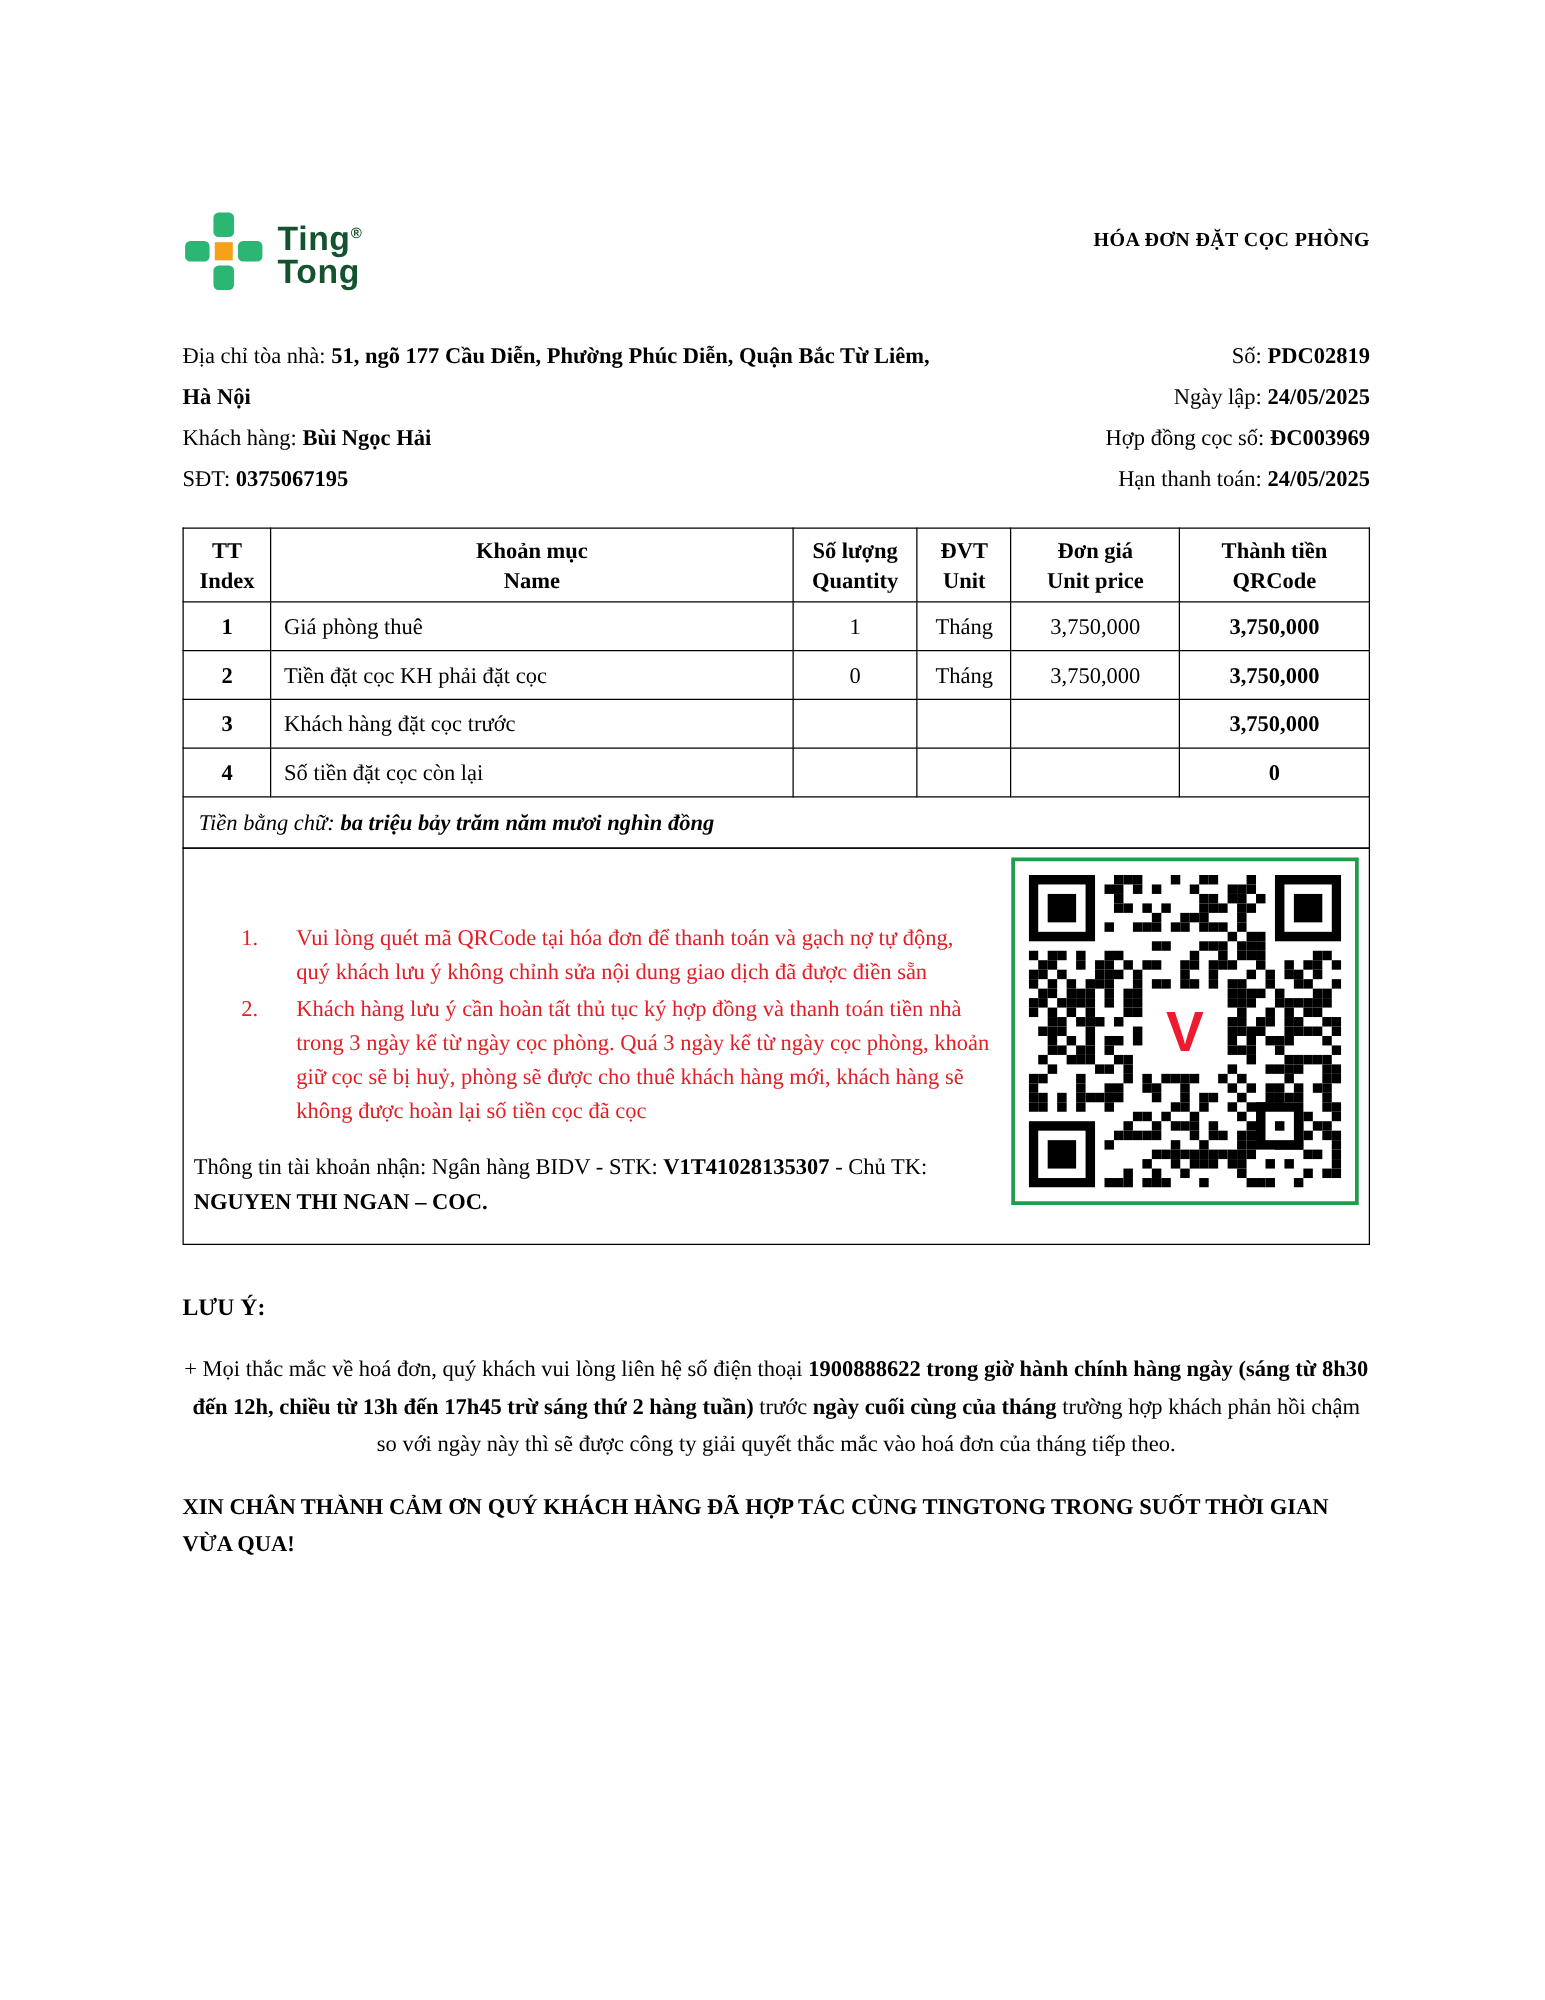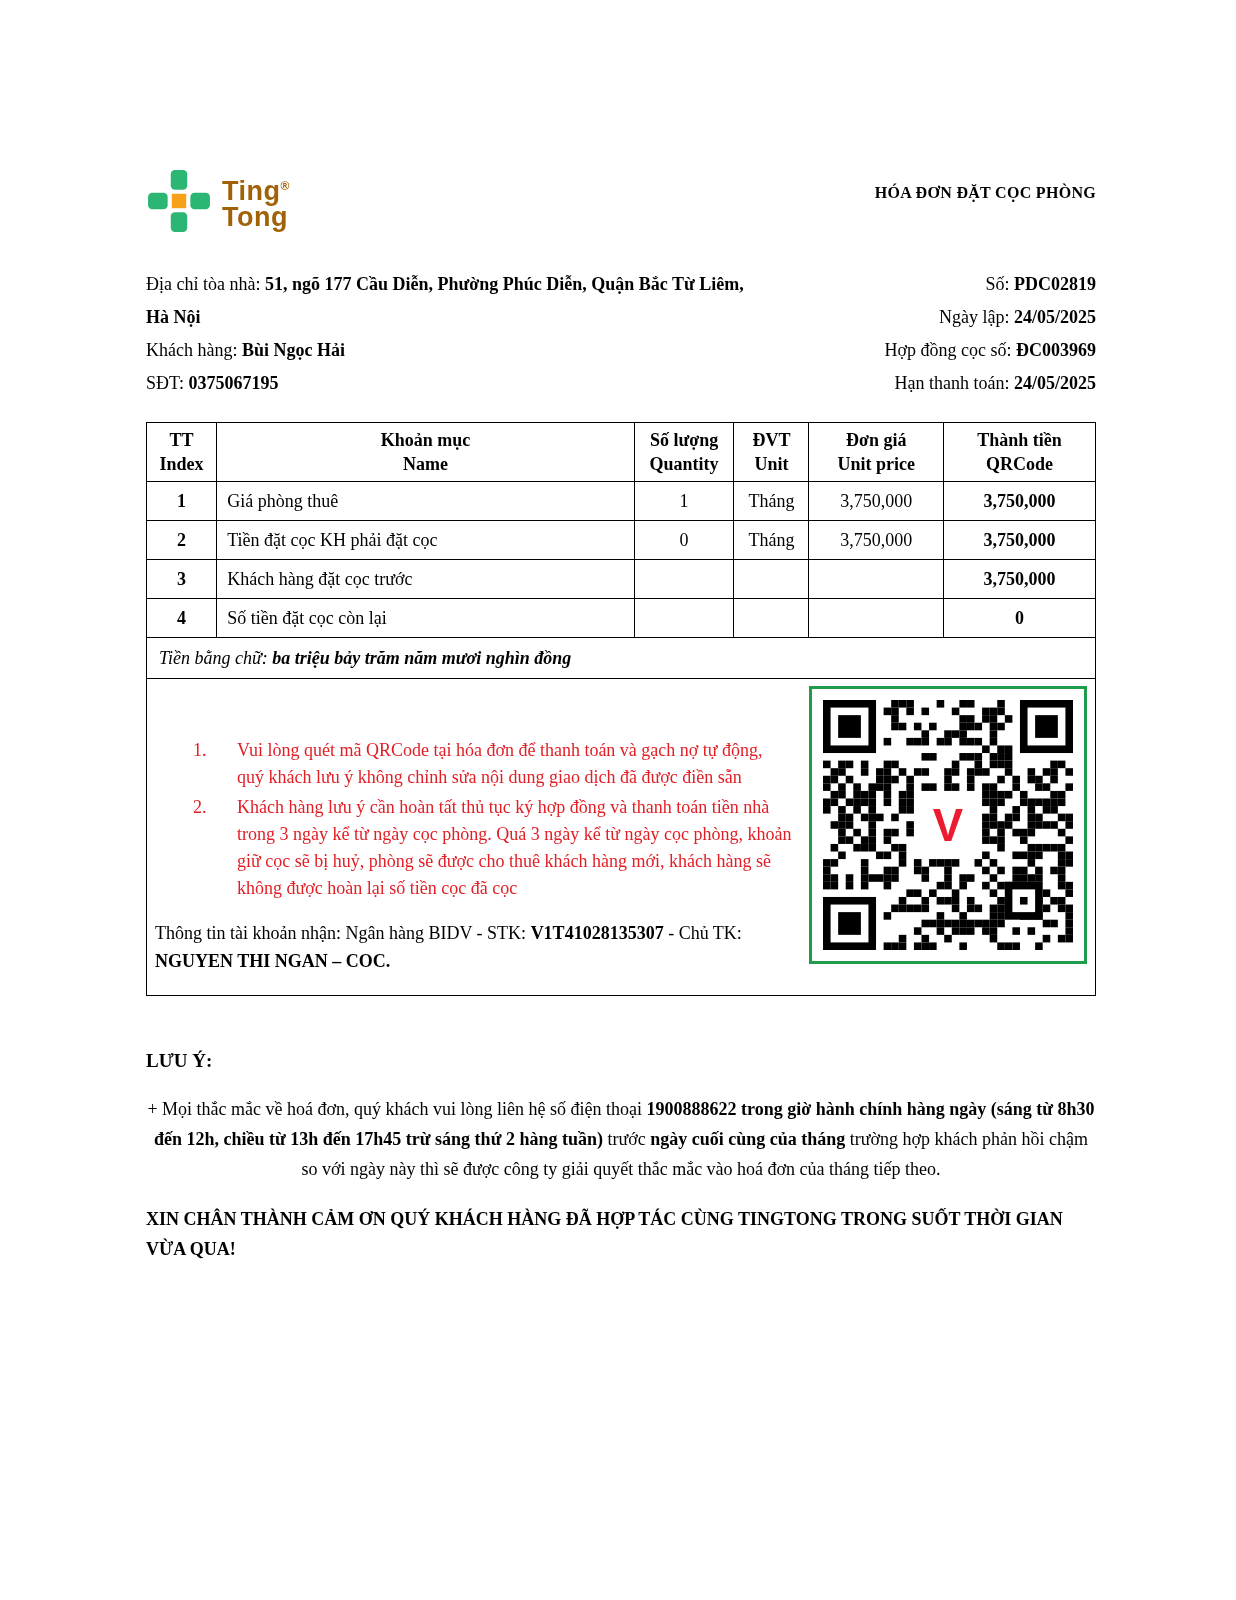--- a/index.html
+++ b/index.html
@@ -9,21 +9,21 @@
     font-family: "Liberation Serif", "DejaVu Serif", serif;
     color: #000; font-size: 18px; position: relative;
   }
   .page { position: absolute; inset: 0; background: #fff; }
   .content { position: absolute; left: 146px; top: 168px; width: 950px; }
 
   
   .hdr { display: flex; justify-content: space-between; align-items: flex-start; }
   .logo { display: flex; align-items: center; gap: 10px; }
   .logo-text { font-family: "Liberation Sans", sans-serif; font-weight: bold;
-               color: #a16207; font-size: 27px; line-height: 26px; letter-spacing: 0.5px; }
+               color: #14532d; font-size: 27px; line-height: 26px; letter-spacing: 0.5px; }
   .reg { font-size: 12px; vertical-align: super; }
   .doc-title { font-size: 16px; font-weight: bold; margin-top: 16px; letter-spacing: 0.3px; }
 
   
   .info { display: flex; justify-content: space-between; margin-top: 34px; }
   .info-left { width: 600px; }
   .info-right { text-align: right; flex: 1; }
   .info-row { line-height: 33px; }
   .b { font-weight: bold; }
 
@@ -39,21 +39,21 @@
   .notes-box { border: 1.5px solid #000; margin-top: -1.5px; display: flex; min-height: 318px; }
   .notes-left { flex: 1; padding: 8px 10px 8px 8px; }
   .red-list { color: #e21e25; margin: 50px 0 0 38px; }
   .red-item { display: flex; line-height: 27px; margin-bottom: 3px; }
   .red-num { width: 44px; flex-shrink: 0; }
   .account { margin-top: 17px; line-height: 28px; }
   .qr-wrap { width: 292px; padding: 7px 6px; }
   .qr-box { border: 3px solid #1f9d4d; background: #fff; padding: 11px; width: 278px; height: 278px; }
 
   
-  .luu-y { margin-top: 54px; font-weight: bold; font-size: 19px; }
+  .luu-y { margin-top: 40px; font-weight: bold; font-size: 19px; }
   .p1 { margin-top: 22px; line-height: 30px; text-align: center; }
   .thanks { margin-top: 20px; line-height: 30px; font-weight: bold; }
 </style>
 </head>
 <body>
 
 <div class="page">
   <div class="content">
 
     <div class="hdr">

